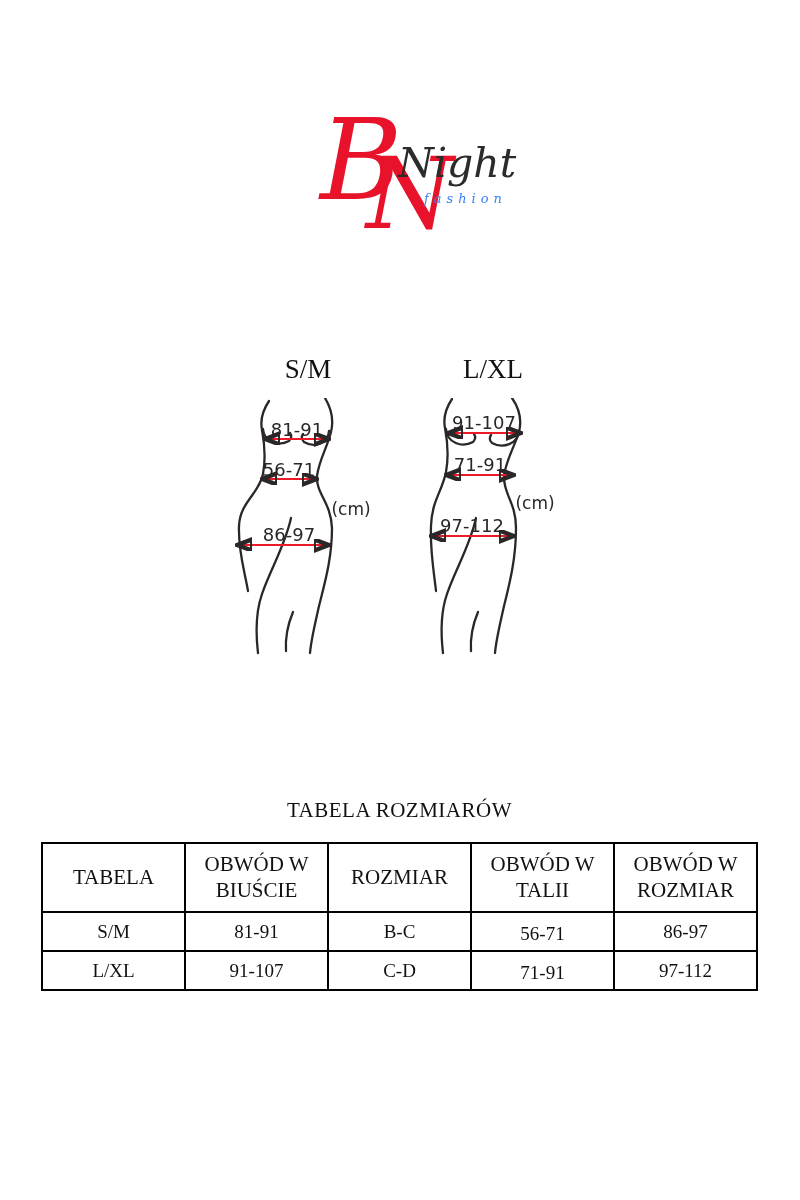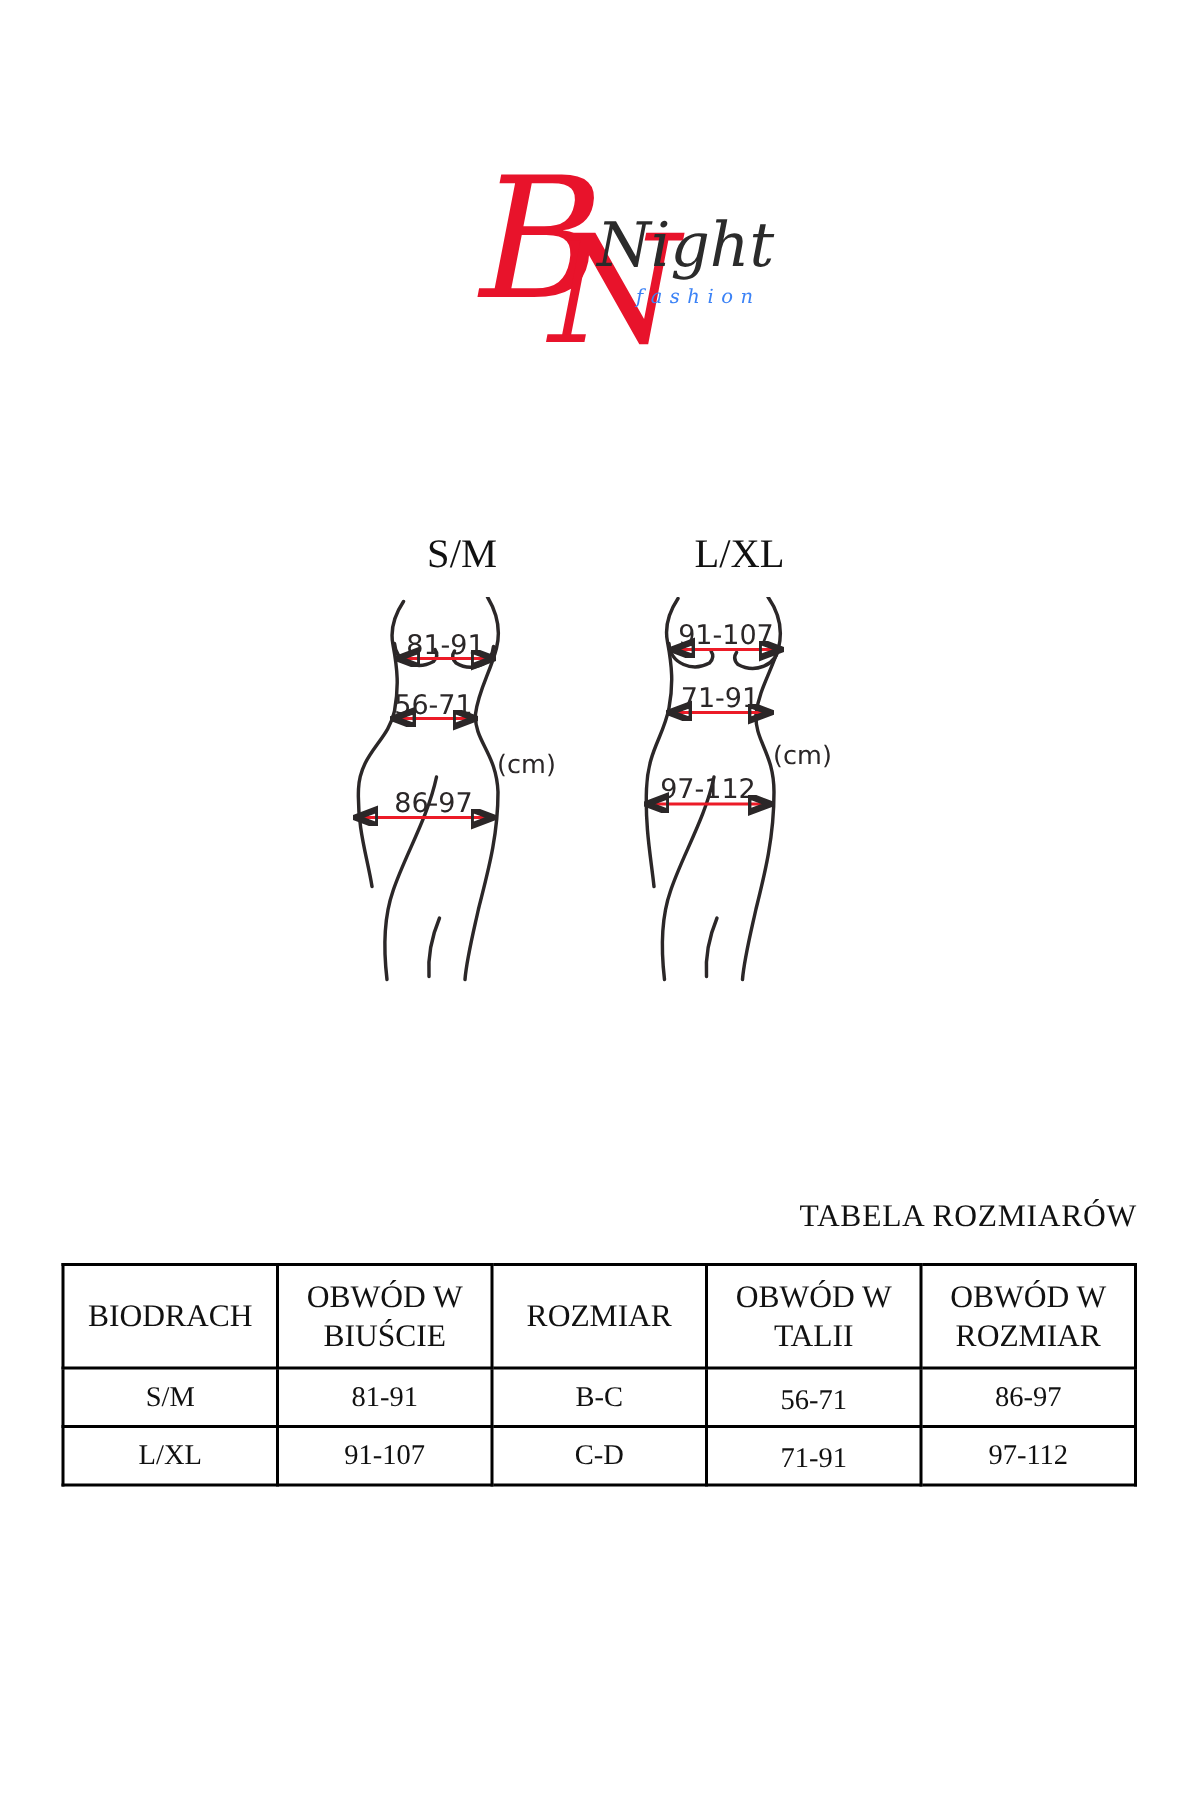--- a/index.html
+++ b/index.html
@@ -26,21 +26,21 @@
   .figure.lxl{left:413px;top:354px;}
   .fig-title{height:44px;text-align:center;font-size:27px;color:#111;
              font-family:"Liberation Serif",serif;}
   .fig-svg{display:block;}
   .fig-svg path{fill:none;stroke:#2b2728;stroke-width:2.3;stroke-linecap:round;}
   .fig-svg line{stroke:#ec1b27;stroke-width:1.9;}
   .fig-svg text{font-family:"DejaVu Sans",sans-serif;font-size:18px;fill:#2b2728;}
   .fig-svg text.unit{font-size:17px;}
 
   
-  .table-title{position:absolute;left:41px;top:798px;width:717px;text-align:right;
+  .table-title{position:absolute;left:41px;top:798px;width:717px;text-align:center;
                font-size:21px;letter-spacing:0.5px;color:#111;}
   table.size{position:absolute;left:41px;top:842px;width:717px;border-collapse:collapse;
              table-layout:fixed;}
   table.size th,table.size td{border:2px solid #000;text-align:center;vertical-align:middle;
              font-weight:normal;color:#111;}
   table.size th{height:65px;font-size:21px;line-height:1.22;}
   table.size td{height:35px;font-size:19px;}
   table.size td.low{padding-top:5px;height:30px;}
 </style>
 </head>
@@ -105,21 +105,21 @@
       <text x="59" y="134" text-anchor="middle">97-112</text>
       <text x="122" y="111" text-anchor="middle" class="unit">(cm)</text>
     </svg>
   </div>
 
   <div class="table-title">TABELA ROZMIARÓW</div>
 
   <table class="size">
     <thead>
       <tr>
-        <th>BIODRACH</th>
+        <th>TABELA</th>
         <th>OBWÓD W BIUŚCIE</th>
         <th>ROZMIAR</th>
         <th>OBWÓD W TALII</th>
         <th>OBWÓD W ROZMIAR</th>
       </tr>
     </thead>
     <tbody>
       <tr>
         <td>S/M</td>
         <td>81-91</td>

